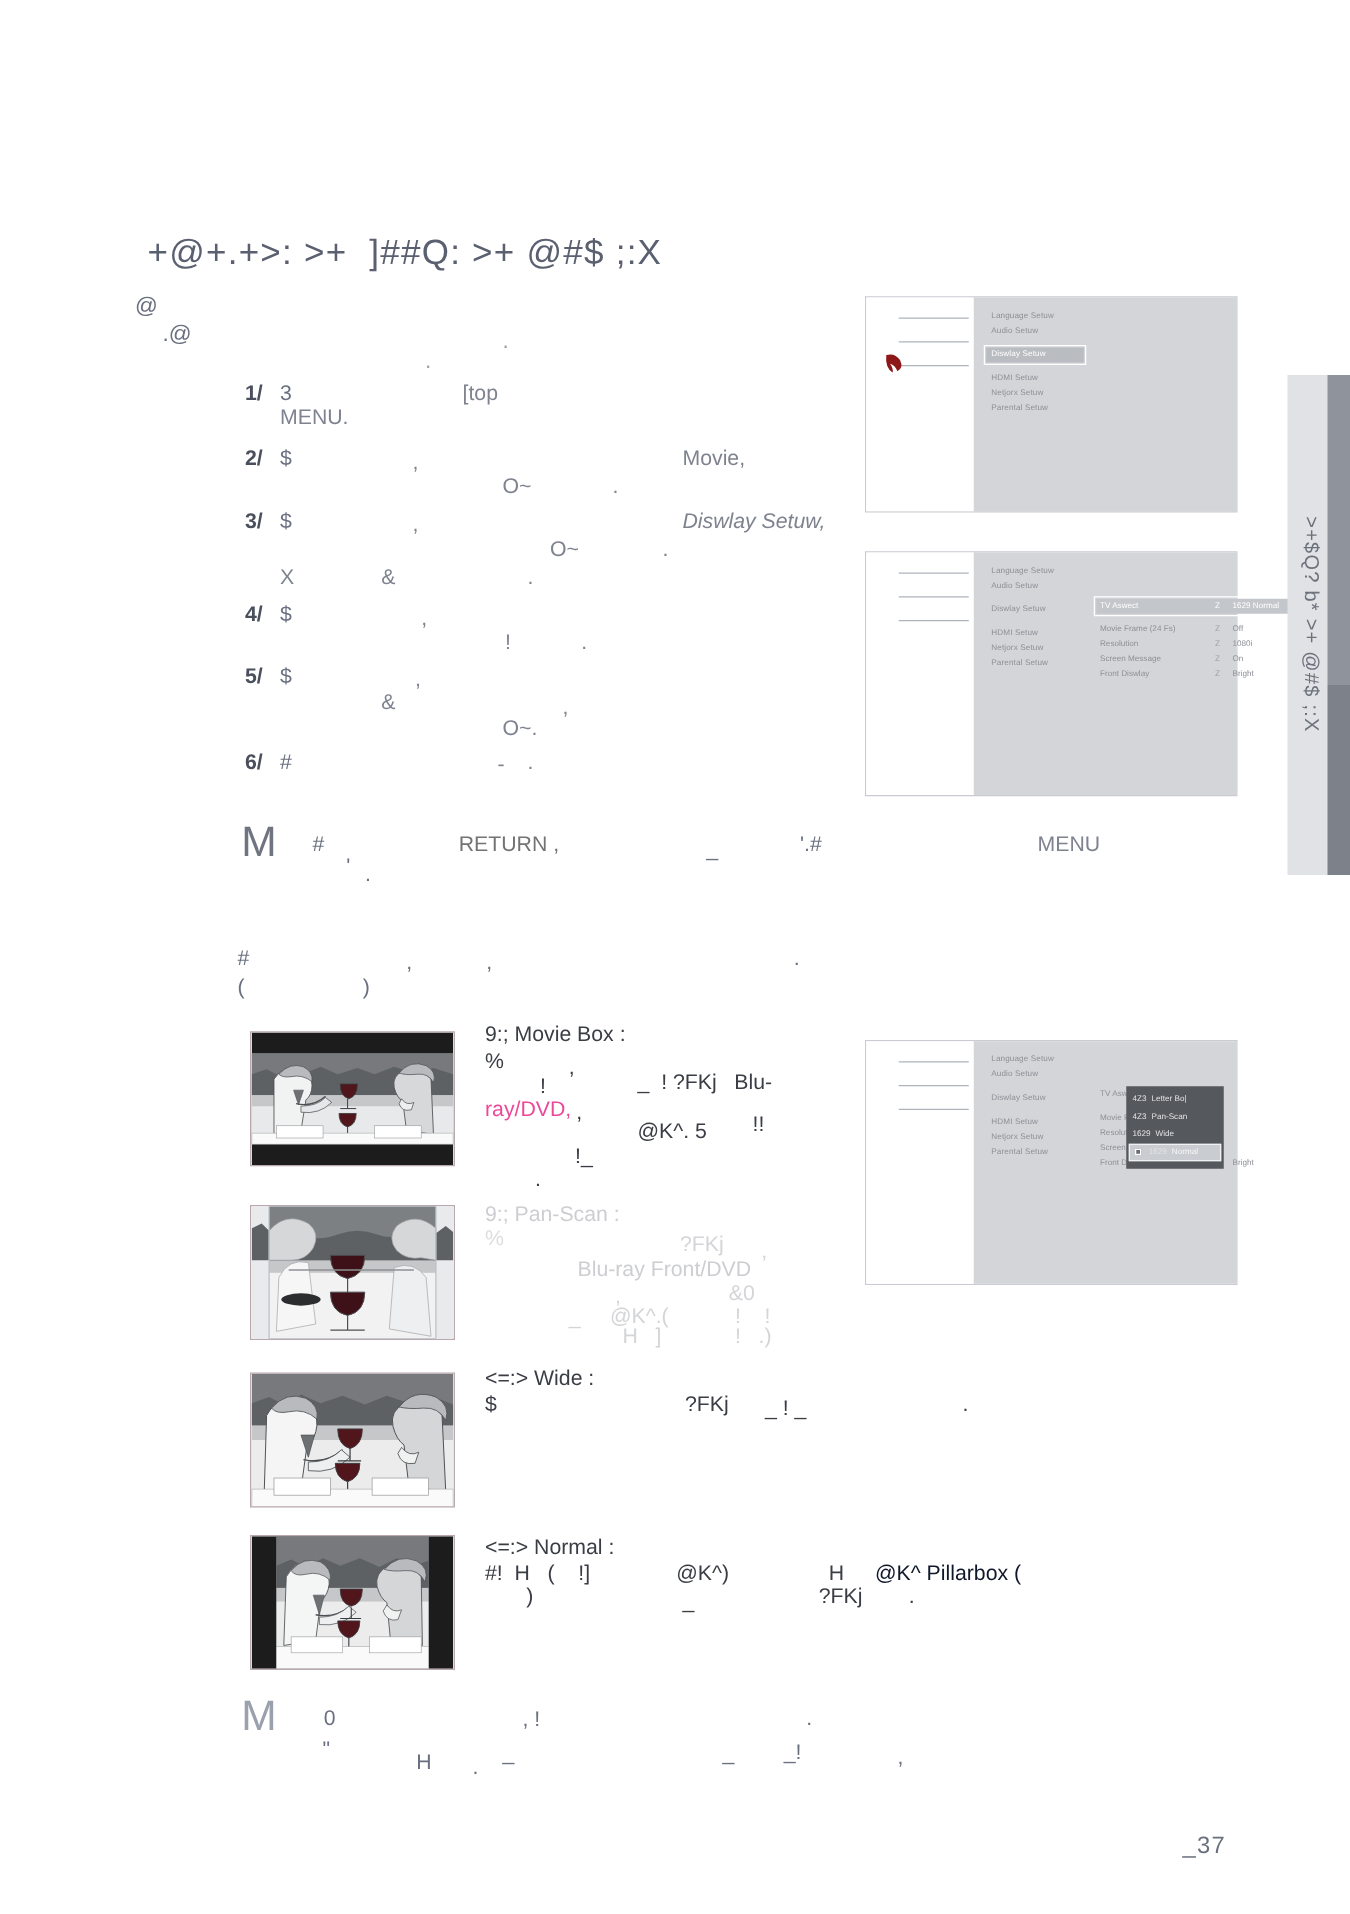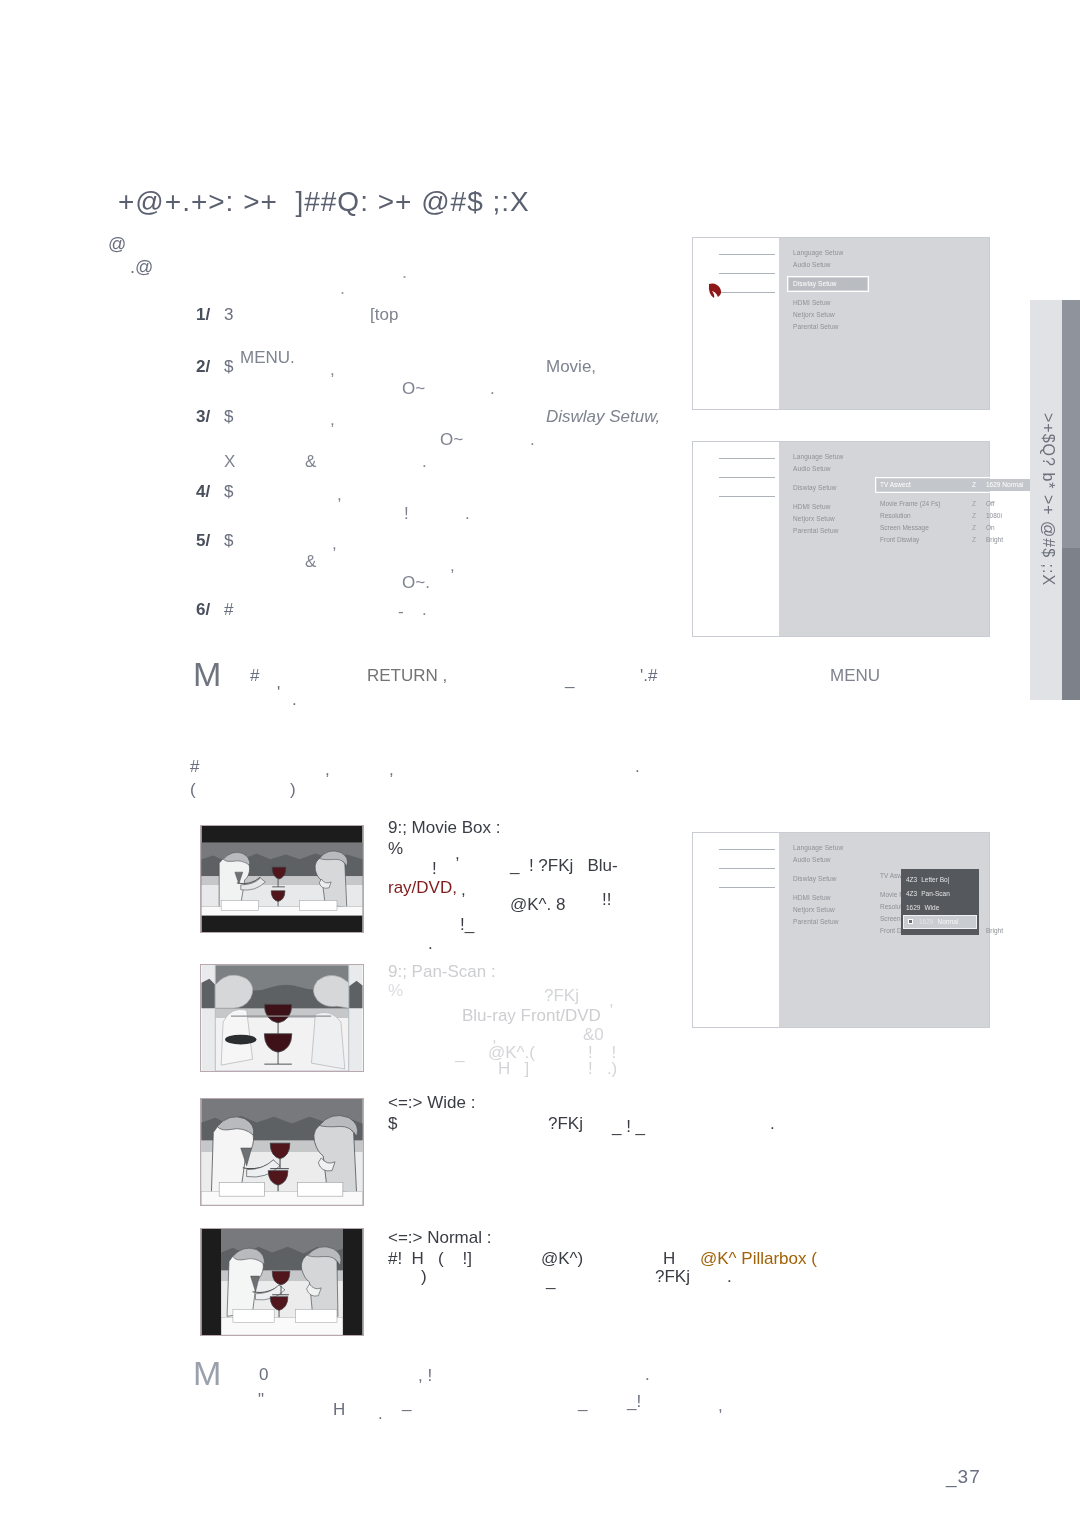--- a/index.html
+++ b/index.html
@@ -149,21 +149,21 @@
 <div id="page-heading">+@+.+&gt;: &gt;+  ]##Q: &gt;+ @#$ ;:X</div>
 
 <div id="intro-line-1">@</div>
 <div id="intro-line-2">.@</div>
 <div id="intro-dot-a">.</div>
 <div id="intro-dot-b">.</div>
 
 <div class="step-num" style="left:196px; top:305px;">1/</div>
 <div class="step-body" style="left:224px; top:305px;">3</div>
 <div class="step-tail" style="left:370px; top:305px;">[top</div>
-<div class="step-tail" style="left:224px; top:348px;margin-left:16px;">MENU.</div>
+<div class="step-tail" style="left:224px; top:324px;">MENU.</div>
 
 <div class="step-num" style="left:196px; top:357px;">2/</div>
 <div class="step-body" style="left:224px; top:357px;">$</div>
 <div class="step-tail" style="left:330px; top:360px;">,</div>
 <div class="step-tail" style="left:546px; top:357px;">Movie,</div>
 <div class="step-tail" style="left:402px; top:379px;">O~</div>
 <div class="step-tail" style="left:490px; top:379px;">.</div>
 
 <div class="step-num" style="left:196px; top:407px;">3/</div>
 <div class="step-body" style="left:224px; top:407px;">$</div>
@@ -320,23 +320,23 @@
     <rect x="32" y="82" width="42" height="13" fill="#ffffff" stroke="#9a9c9e" stroke-width="0.5"></rect>
     <rect x="96" y="82" width="42" height="13" fill="#ffffff" stroke="#9a9c9e" stroke-width="0.5"></rect>
   </svg>
 </div>
 
 <div class="aspect-title" style="left:388px; top:818px; color:#3a3d44;">9:; Movie Box :</div>
 <div class="aspect-desc" style="left:388px; top:838px; color:#3a3d44;">%</div>
 <div class="aspect-desc" style="left:455px; top:843px; color:#3a3d44;">,</div>
 <div class="aspect-desc" style="left:432px; top:858px; color:#3a3d44;">!</div>
 <div class="aspect-desc" style="left:510px; top:855px; color:#3a3d44;">_  ! ?FKj   Blu-</div>
-<div class="aspect-desc" style="left:388px; top:877px; color:#7f1d1d;">ray/DVD,</div>
+<div class="aspect-desc" style="left:388px; top:877px; color:#ec4899;">ray/DVD,</div>
 <div class="aspect-desc" style="left:461px; top:879px; color:#3a3d44;">,</div>
-<div class="aspect-desc" style="left:510px; top:894px; color:#3a3d44;">@K^. 8</div>
+<div class="aspect-desc" style="left:510px; top:894px; color:#3a3d44;">@K^. 5</div>
 <div class="aspect-desc" style="left:602px; top:889px; color:#3a3d44;">!!</div>
 <div class="aspect-desc" style="left:460px; top:914px; color:#3a3d44;">!_</div>
 <div class="aspect-desc" style="left:428px; top:933px; color:#3a3d44;">.</div>
 
 <div class="aspect-title" style="left:388px; top:962px; color:#cdced1;">9:; Pan-Scan :</div>
 <div class="aspect-desc" style="left:388px; top:980px; color:#dcdde0;">%</div>
 <div class="aspect-desc" style="left:544px; top:985px; color:#d4d5d8;">?FKj</div>
 <div class="aspect-desc" style="left:609px; top:990px; color:#d4d5d8;">,</div>
 <div class="aspect-desc" style="left:462px; top:1005px; color:#cdced1;">Blu-ray Front/DVD</div>
 <div class="aspect-desc" style="left:492px; top:1026px; color:#d4d5d8;">,</div>
@@ -350,21 +350,21 @@
 <div class="aspect-title" style="left:388px; top:1093px; color:#3a3d44;">&lt;=:&gt; Wide :</div>
 <div class="aspect-desc" style="left:388px; top:1113px; color:#3a3d44;">$</div>
 <div class="aspect-desc" style="left:548px; top:1113px; color:#3a3d44;">?FKj</div>
 <div class="aspect-desc" style="left:612px; top:1116px; color:#3a3d44;">_ ! _</div>
 <div class="aspect-desc" style="left:770px; top:1113px; color:#3a3d44;">.</div>
 
 <div class="aspect-title" style="left:388px; top:1228px; color:#3a3d44;">&lt;=:&gt; Normal :</div>
 <div class="aspect-desc" style="left:388px; top:1248px; color:#3a3d44;">#!  H   (    !]</div>
 <div class="aspect-desc" style="left:541px; top:1248px; color:#3a3d44;">@K^)</div>
 <div class="aspect-desc" style="left:663px; top:1248px; color:#3a3d44;">H</div>
-<div class="aspect-desc" style="left:700px; top:1248px; color:#a16207;">@K^ Pillarbox (</div>
+<div class="aspect-desc" style="left:700px; top:1248px; color:#0f172a;">@K^ Pillarbox (</div>
 <div class="aspect-desc" style="left:421px; top:1266px; color:#3a3d44;">)</div>
 <div class="aspect-desc" style="left:546px; top:1270px; color:#3a3d44;">_</div>
 <div class="aspect-desc" style="left:655px; top:1266px; color:#3a3d44;">?FKj</div>
 <div class="aspect-desc" style="left:727px; top:1266px; color:#3a3d44;">.</div>
 
 <div class="note-mark" style="left:193px; top:1356px; color:#9aa0ac;">M</div>
 <div class="note-text" style="left:259px; top:1365px;">0</div>
 <div class="note-text" style="left:418px; top:1366px;">, !</div>
 <div class="note-text" style="left:645px; top:1365px;">.</div>
 <div class="note-text" style="left:258px; top:1390px;">"</div>

